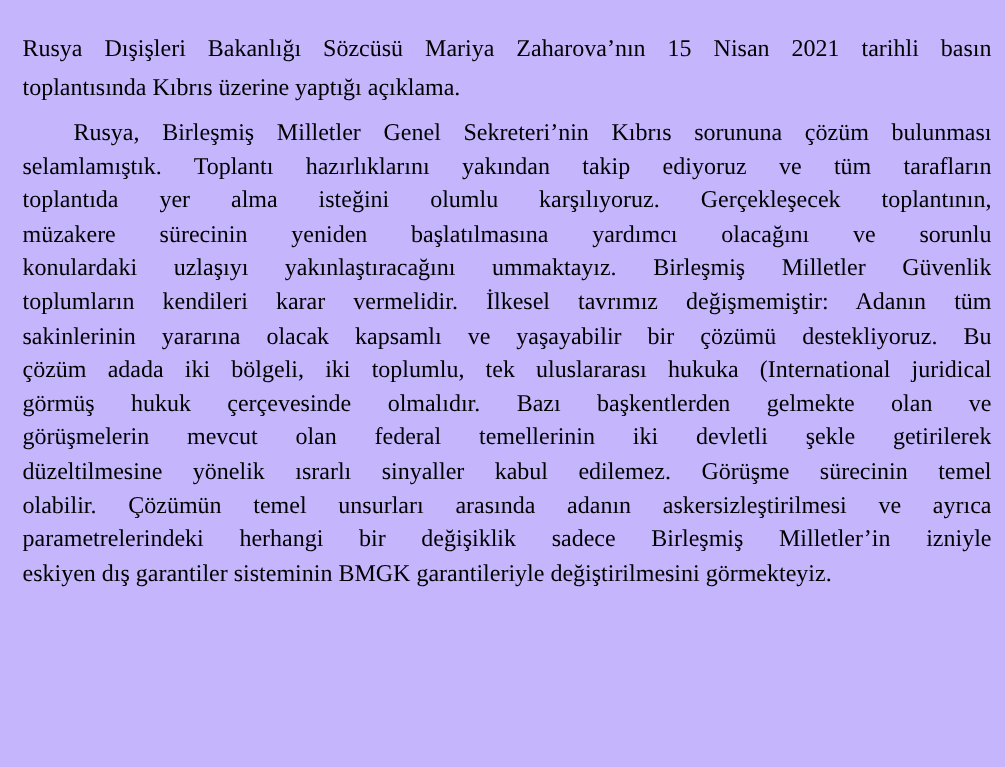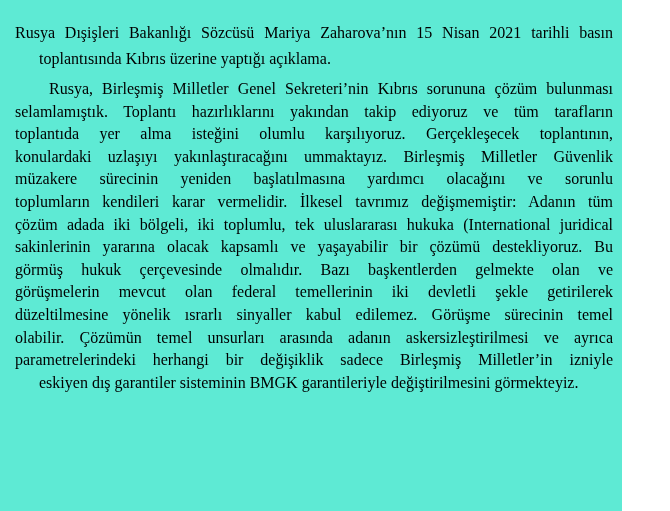--- a/index.html
+++ b/index.html
@@ -1,21 +1,21 @@
 <!DOCTYPE html>
 <html lang="tr"><head>
 <meta charset="utf-8">
 <style>
   html, body { margin: 0; padding: 0; background: #ffffff; }
   .page {
     position: relative;
-    width: 622px;
+    width: 670px;
     height: 511px;
     box-sizing: border-box;
-    background: #5eead4;
+    background: #c4b5fd;
     color: #000000;
     padding: 20px 9px 0 15px;
     font-family: "Liberation Serif", "DejaVu Serif", serif;
     font-size: 16px;
     overflow: hidden;
   }
   .para { margin: 0; padding: 0; }
   .intro .line { line-height: 26px; }
   .statement { margin-top: 6px; }
   .statement .line { line-height: 22.6px; }
@@ -25,43 +25,42 @@
   }
   
   .line.justify {
     text-align: justify;
     text-align-last: justify;
   }
   
   .line.plain {
     text-align: left;
     text-align-last: left;
-    margin-left: 24px;
   }
   .line.indent { padding-left: 6px; margin-left: 28px; }
 </style>
 </head>
 <body>
 
 <div class="page">
 
   <div class="para intro">
     <div class="line justify">Rusya Dışişleri Bakanlığı Sözcüsü Mariya Zaharova’nın 15 Nisan 2021 tarihli basın</div>
     <div class="line plain">toplantısında Kıbrıs üzerine yaptığı açıklama.</div>
   </div>
 
   <div class="para statement">
     <div class="line justify indent">Rusya, Birleşmiş Milletler Genel Sekreteri’nin Kıbrıs sorununa çözüm bulunması</div>
     <div class="line justify">selamlamıştık. Toplantı hazırlıklarını yakından takip ediyoruz ve tüm tarafların</div>
     <div class="line justify">toplantıda yer alma isteğini olumlu karşılıyoruz. Gerçekleşecek toplantının,</div>
+    <div class="line justify">müzakere sürecinin yeniden başlatılmasına yardımcı olacağını ve sorunlu</div>
     <div class="line justify">konulardaki uzlaşıyı yakınlaştıracağını ummaktayız. Birleşmiş Milletler Güvenlik</div>
-    <div class="line justify">müzakere sürecinin yeniden başlatılmasına yardımcı olacağını ve sorunlu</div>
     <div class="line justify">toplumların kendileri karar vermelidir. İlkesel tavrımız değişmemiştir: Adanın tüm</div>
+    <div class="line justify">sakinlerinin yararına olacak kapsamlı ve yaşayabilir bir çözümü destekliyoruz. Bu</div>
     <div class="line justify">çözüm adada iki bölgeli, iki toplumlu, tek uluslararası hukuka (International juridical</div>
-    <div class="line justify">sakinlerinin yararına olacak kapsamlı ve yaşayabilir bir çözümü destekliyoruz. Bu</div>
     <div class="line justify">görmüş hukuk çerçevesinde olmalıdır. Bazı başkentlerden gelmekte olan ve</div>
     <div class="line justify">görüşmelerin mevcut olan federal temellerinin iki devletli şekle getirilerek</div>
     <div class="line justify">düzeltilmesine yönelik ısrarlı sinyaller kabul edilemez. Görüşme sürecinin temel</div>
     <div class="line justify">olabilir. Çözümün temel unsurları arasında adanın askersizleştirilmesi ve ayrıca</div>
     <div class="line justify">parametrelerindeki herhangi bir değişiklik sadece Birleşmiş Milletler’in izniyle</div>
     <div class="line plain">eskiyen dış garantiler sisteminin BMGK garantileriyle değiştirilmesini görmekteyiz.</div>
   </div>
 
 </div>
 

